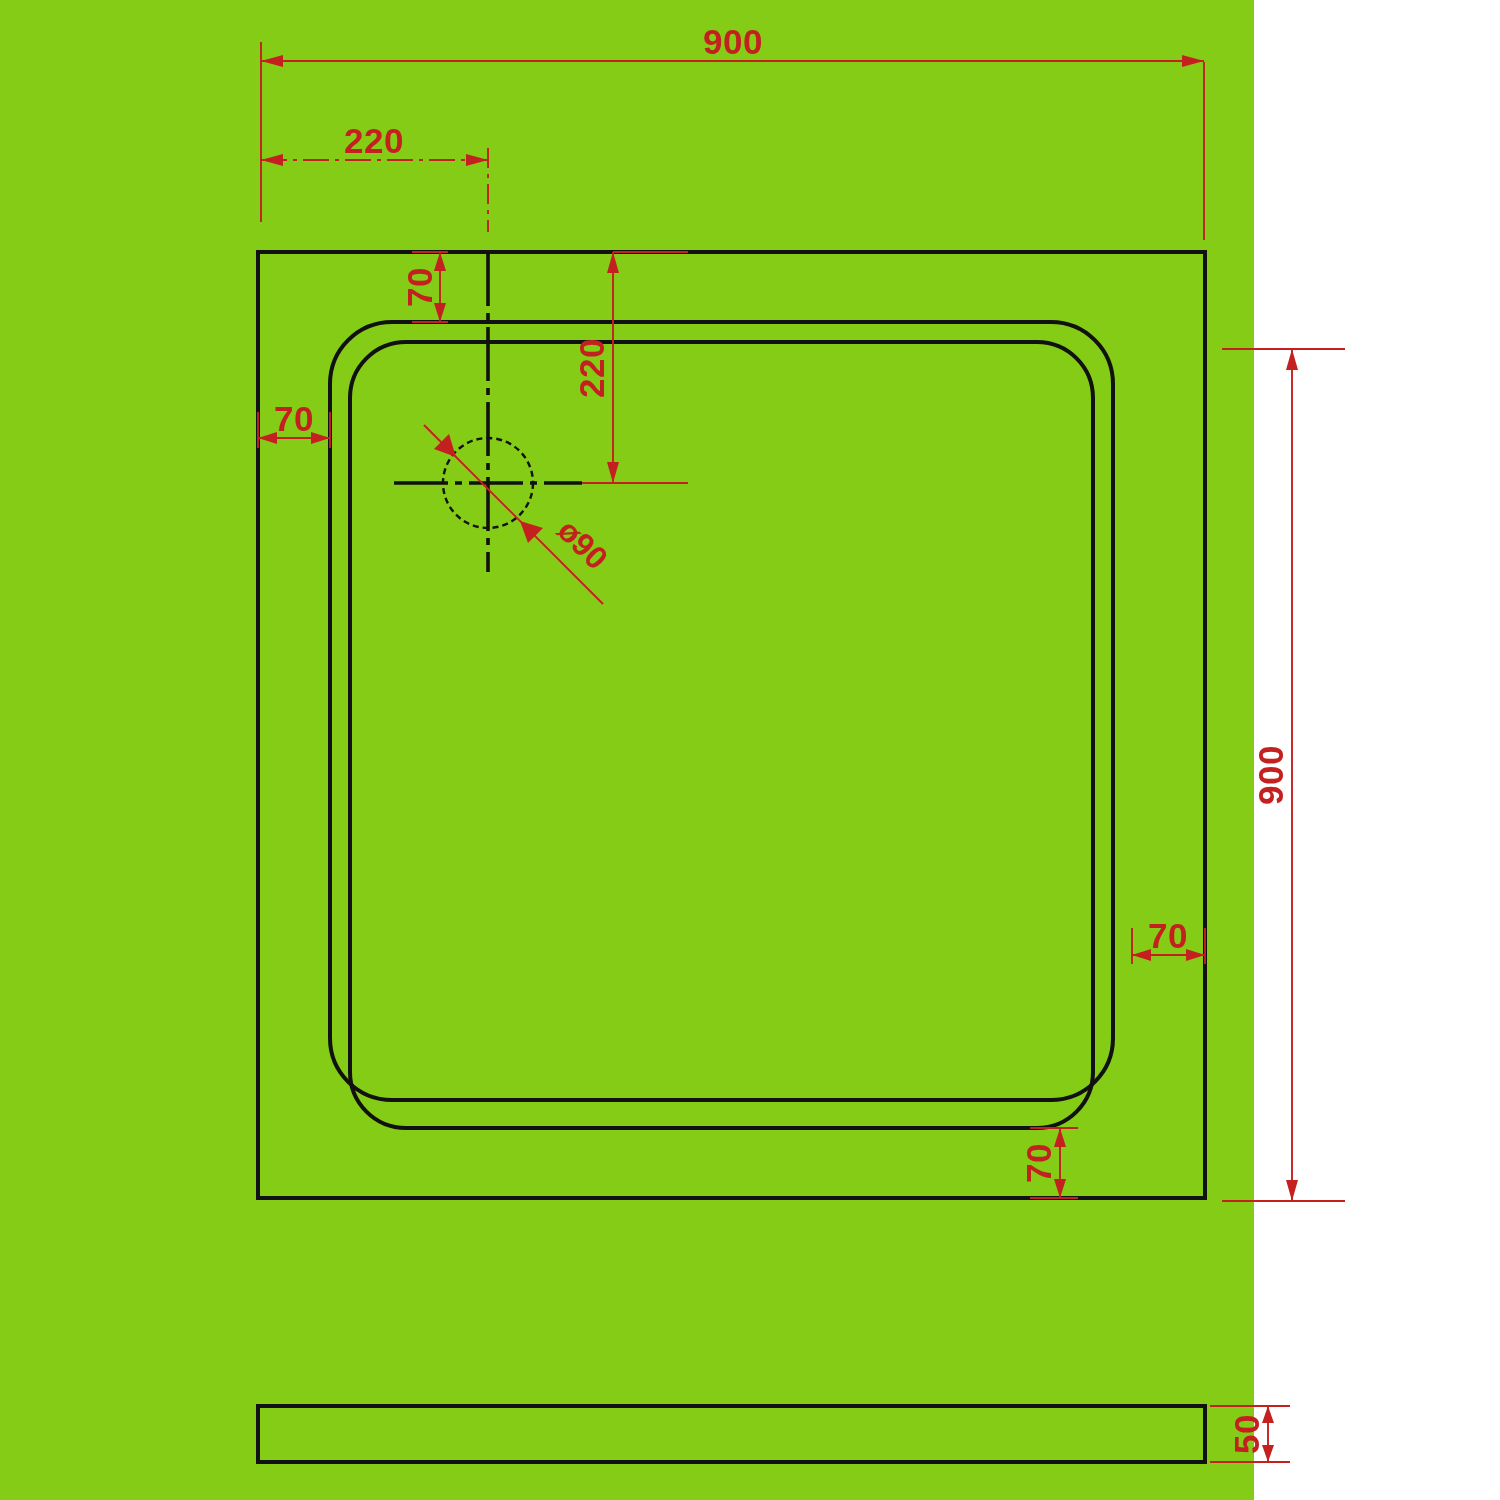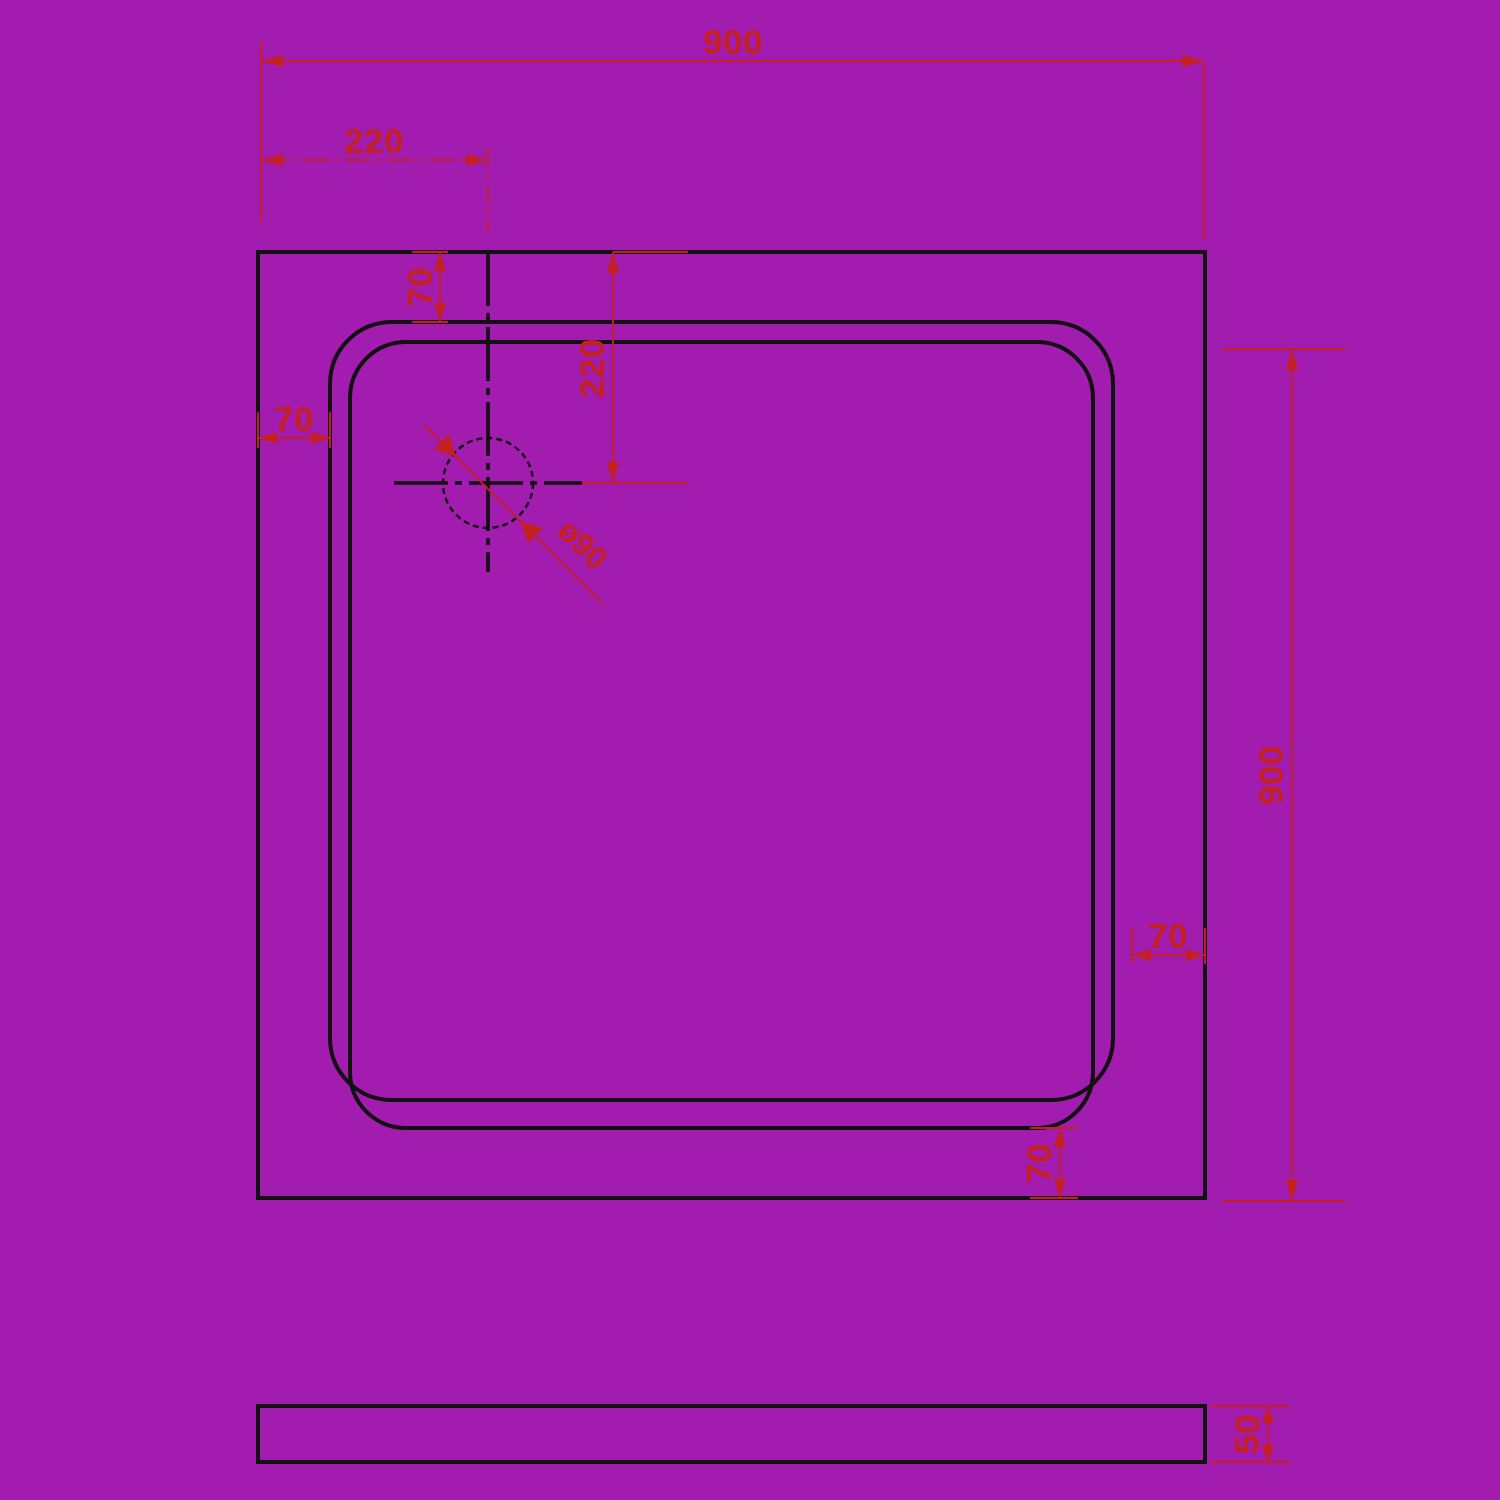--- a/index.html
+++ b/index.html
@@ -9,23 +9,23 @@
     background: #ffffff;
   }
   body {
     width: 1500px;
     height: 1500px;
     font-family: "Liberation Sans", sans-serif;
     overflow: hidden;
   }
   #drawing-root {
     position: relative;
-    width: 1500px;
+    width: 1254px;
     height: 1500px;
-    background: #a21caf;
+    background: #84cc16;
   }
   svg#cad-canvas {
     position: absolute;
     top: 0;
     left: 0;
     width: 1500px;
     height: 1500px;
     display: block;
   }
   .part-line {

